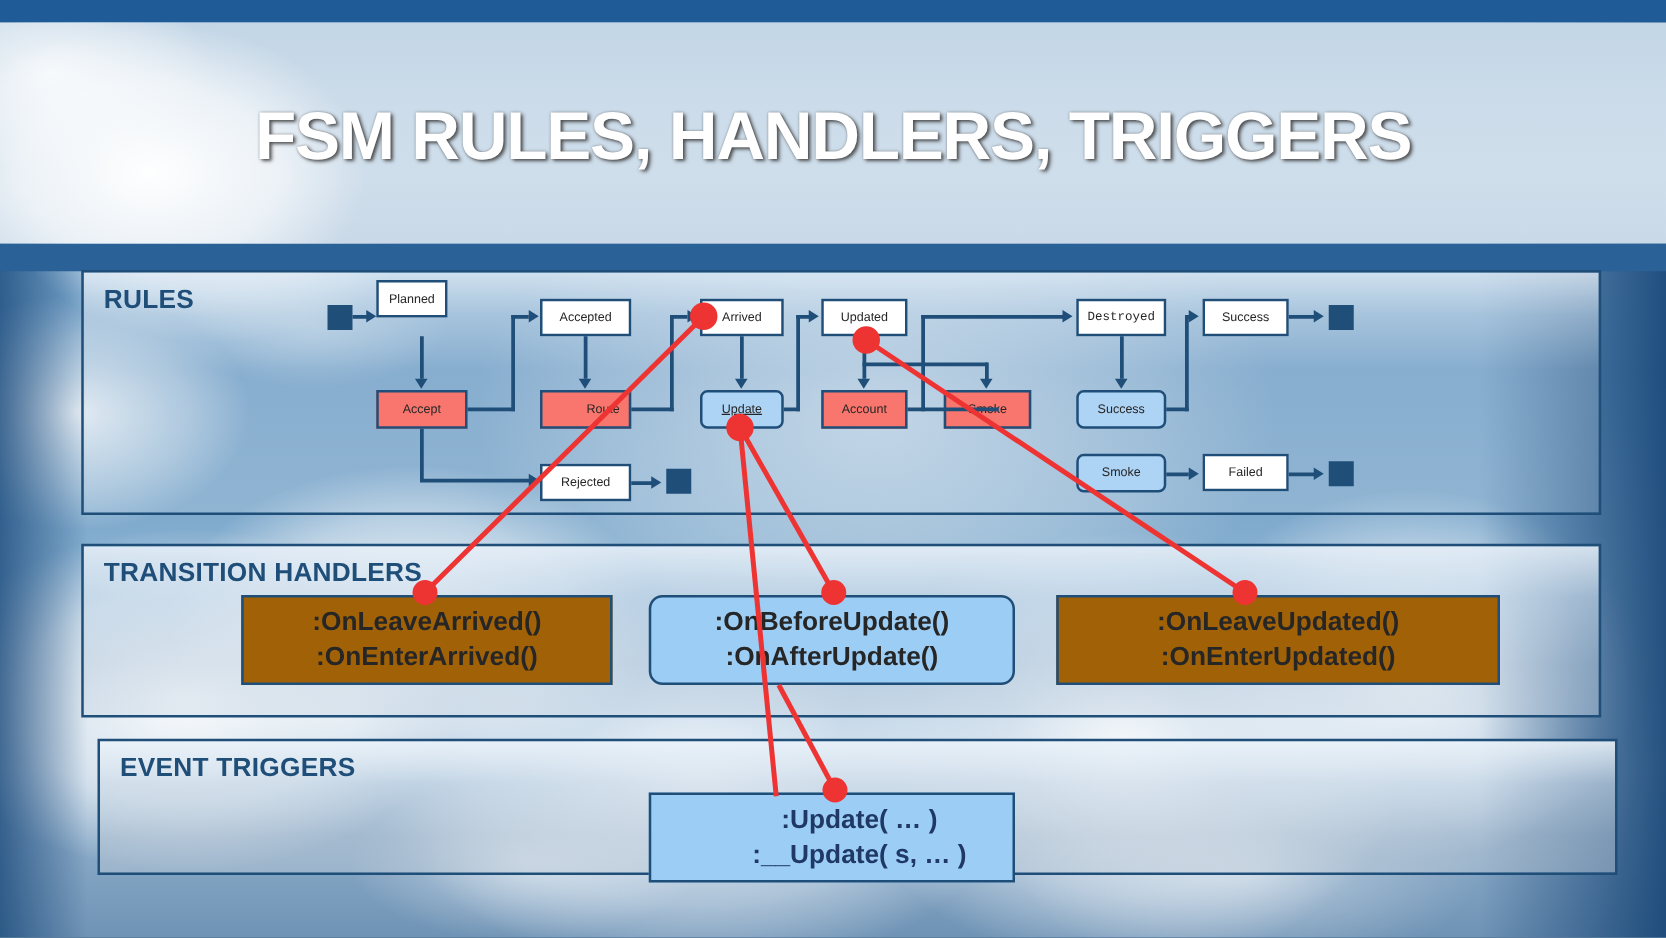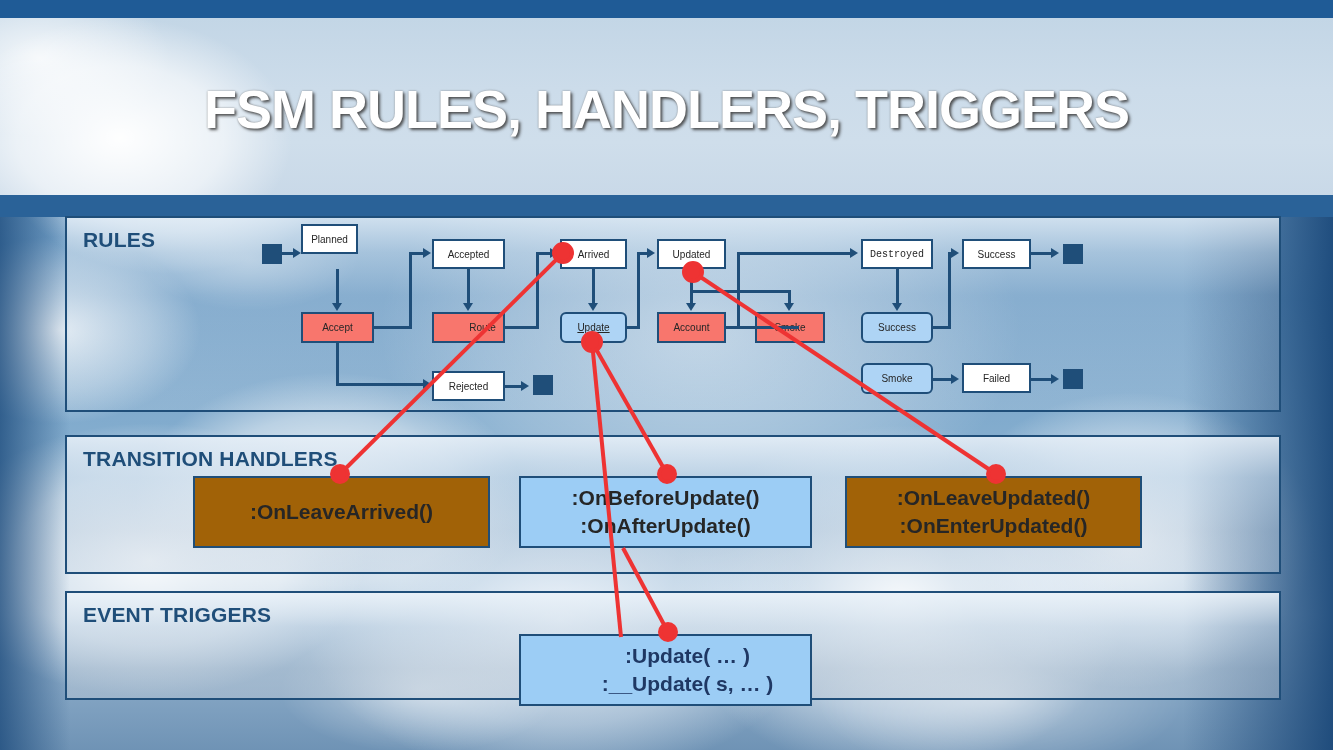--- a/index.html
+++ b/index.html
@@ -53,21 +53,21 @@
 
   
   .panel{position:absolute;border:2px solid #1f4e79;box-sizing:border-box;}
   .panel-label{position:absolute;left:16px;top:10px;font-size:21px;font-weight:bold;
     color:#1f4e79;letter-spacing:.2px;white-space:nowrap;}
 
   #panel-rules{left:65px;top:216px;width:1216px;height:196px;
     background:linear-gradient(180deg, rgba(228,238,247,.80) 0%, rgba(206,222,236,.55) 18%, rgba(200,216,231,.28) 40%, rgba(210,224,236,.20) 100%);}
   #panel-handlers{left:65px;top:435px;width:1216px;height:139px;
     background:linear-gradient(180deg, rgba(232,240,248,.88) 0%, rgba(205,221,236,.62) 30%, rgba(190,206,222,.45) 70%, rgba(196,211,226,.40) 100%);}
-  #panel-triggers{left:65px;top:591px;width:1216px;height:109px;
+  #panel-triggers{left:78px;top:591px;width:1216px;height:109px;
     background:linear-gradient(180deg, rgba(234,242,249,.90) 0%, rgba(206,220,233,.62) 32%, rgba(186,200,214,.50) 72%, rgba(190,203,216,.46) 100%);padding-left:40px;}
 
   
   .node{position:absolute;box-sizing:border-box;border:2px solid #1f4e79;
     display:flex;align-items:center;justify-content:center;
     font-size:10px;color:#262626;text-align:center;line-height:1.1;}
   .n-state{background:#ffffff;}
   .n-act{background:#f8766d;}
   .n-sub{background:#aed4f5;border-radius:6px;}
   .term{position:absolute;width:20px;height:20px;background:#1f4e79;}
@@ -229,28 +229,29 @@
     <div class="ln lnh" style="left:1031px;top:378px;width:21px;"></div>
     <div class="arw arw-r" style="left:1051px;top:374px;"></div>
   </div>
 
   <div class="panel" id="panel-handlers">
     <div class="panel-label">TRANSITION HANDLERS</div>
   </div>
 
   <div class="callout white" style="left:193px;top:476px;width:297px;height:72px;">
     <div>:OnLeaveArrived()</div>
-  </div>
-
-  <div class="callout blue" style="left:519px;top:476px;width:293px;height:72px;">
+    <div>:OnEnterArrived()</div>
+  </div>
+
+  <div class="callout blue" style="left:519px;top:476px;width:293px;height:72px;border-radius:11px;">
     <div>:OnBeforeUpdate()</div>
     <div>:OnAfterUpdate()</div>
   </div>
 
-  <div class="callout white" style="left:845px;top:476px;width:297px;height:72px;">
+  <div class="callout white" style="left:845px;top:476px;width:355px;height:72px;">
     <div>:OnLeaveUpdated()</div>
     <div>:OnEnterUpdated()</div>
   </div>
 
   <div class="panel" id="panel-triggers">
     <div class="panel-label">EVENT TRIGGERS</div>
   </div>
 
   <div class="callout blue-dk" style="left:519px;top:634px;width:293px;height:72px;padding-left:44px;">
     <div>:Update( … )</div>

